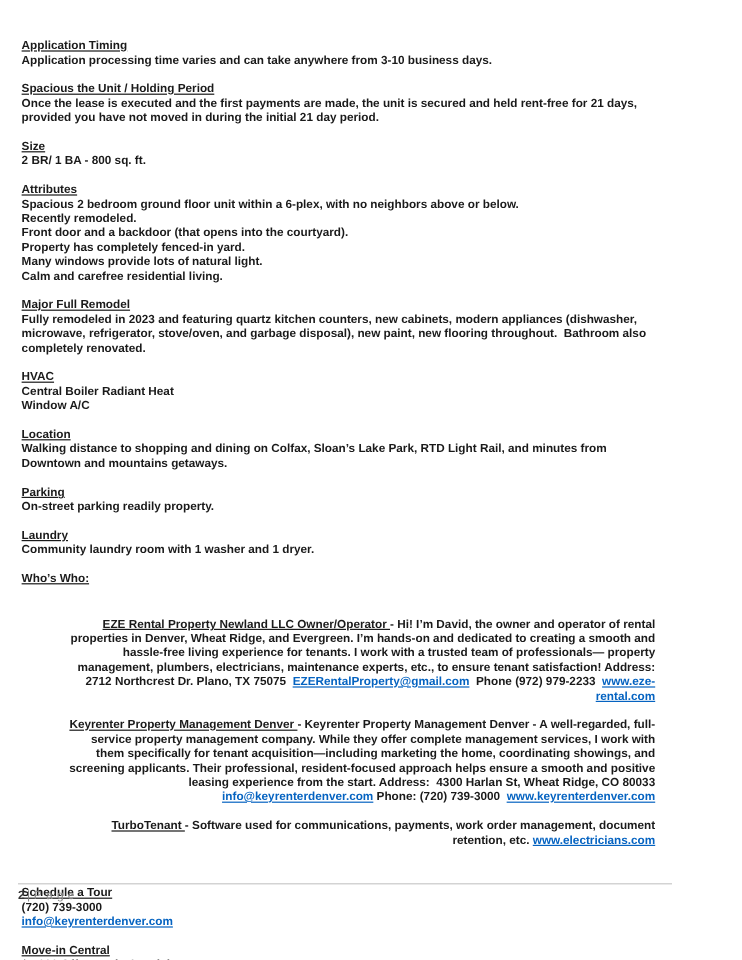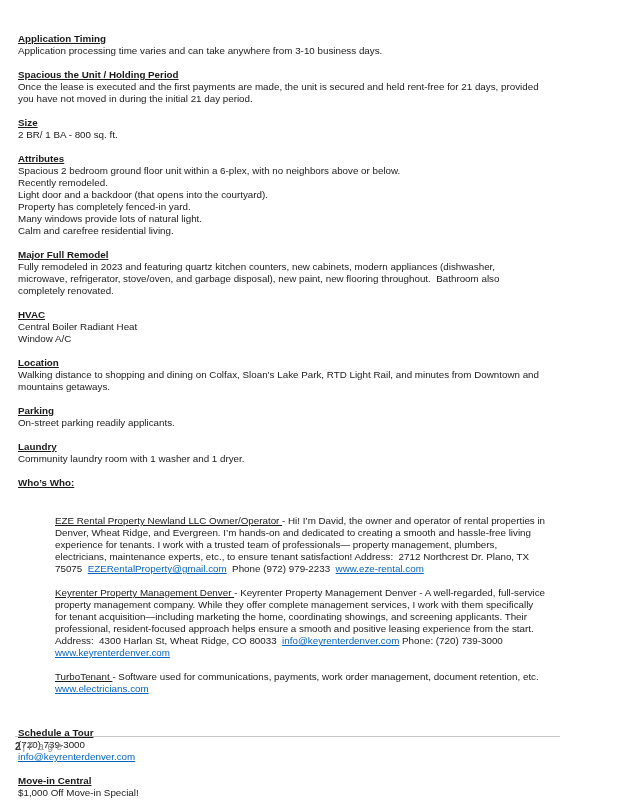--- a/index.html
+++ b/index.html
@@ -15,24 +15,25 @@
     color: #1a1a1a;
   }
   .content { padding: 33px 14px 0 18px; }
   .section { margin: 0 0 12px 0; }
   .heading {
     font-weight: bold;
     text-decoration: underline;
     white-space: pre-wrap;
   }
   .heading.gap-after { margin-bottom: 26px; }
-  .para, .line { white-space: pre-wrap; }
+  .para, .line { white-space: pre-wrap; font-weight: bold; }
   .indent {
     margin-left: 37px;
     margin-bottom: 12px;
+    text-align: right;
   }
   .indent.big-gap { margin-bottom: 32px; }
   .lead-underline { text-decoration: underline; }
   .doc-link {
     color: #0563c1;
     text-decoration: underline;
     cursor: pointer;
   }
   .footer {
     position: absolute;
@@ -65,21 +66,21 @@
 
     <div class="section">
       <div class="heading">Size</div>
       <div class="para">2 BR/ 1 BA - 800 sq. ft.</div>
     </div>
 
     <div class="section">
       <div class="heading">Attributes</div>
       <div class="line">Spacious 2 bedroom ground floor unit within a 6-plex, with no neighbors above or below.</div>
       <div class="line">Recently remodeled.</div>
-      <div class="line">Light door and a backdoor (that opens into the courtyard).</div>
+      <div class="line">Front door and a backdoor (that opens into the courtyard).</div>
       <div class="line">Property has completely fenced-in yard.</div>
       <div class="line">Many windows provide lots of natural light.</div>
       <div class="line">Calm and carefree residential living.</div>
     </div>
 
     <div class="section">
       <div class="heading">Major Full Remodel</div>
       <div class="para">Fully remodeled in 2023 and featuring quartz kitchen counters, new cabinets, modern appliances (dishwasher, microwave, refrigerator, stove/oven, and garbage disposal), new paint, new flooring throughout.  Bathroom also completely renovated.</div>
     </div>
 
@@ -89,21 +90,21 @@
       <div class="line">Window A/C</div>
     </div>
 
     <div class="section">
       <div class="heading">Location</div>
       <div class="para">Walking distance to shopping and dining on Colfax, Sloan’s Lake Park, RTD Light Rail, and minutes from Downtown and mountains getaways.</div>
     </div>
 
     <div class="section">
       <div class="heading">Parking</div>
-      <div class="para">On-street parking readily applicants.</div>
+      <div class="para">On-street parking readily property.</div>
     </div>
 
     <div class="section">
       <div class="heading">Laundry</div>
       <div class="para">Community laundry room with 1 washer and 1 dryer.</div>
     </div>
 
     <div class="section">
       <div class="heading gap-after">Who’s Who:</div>
 

